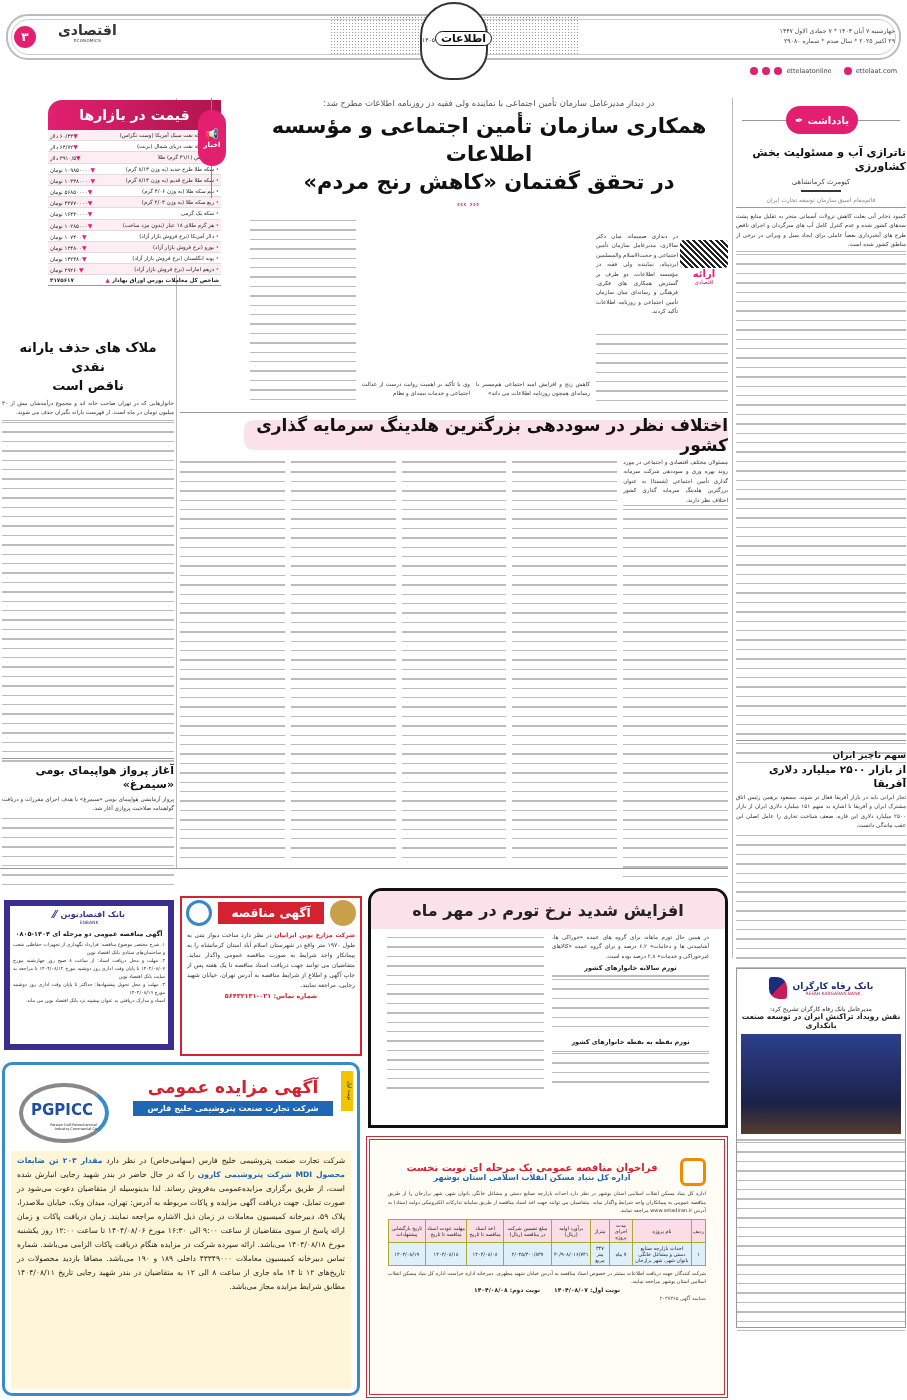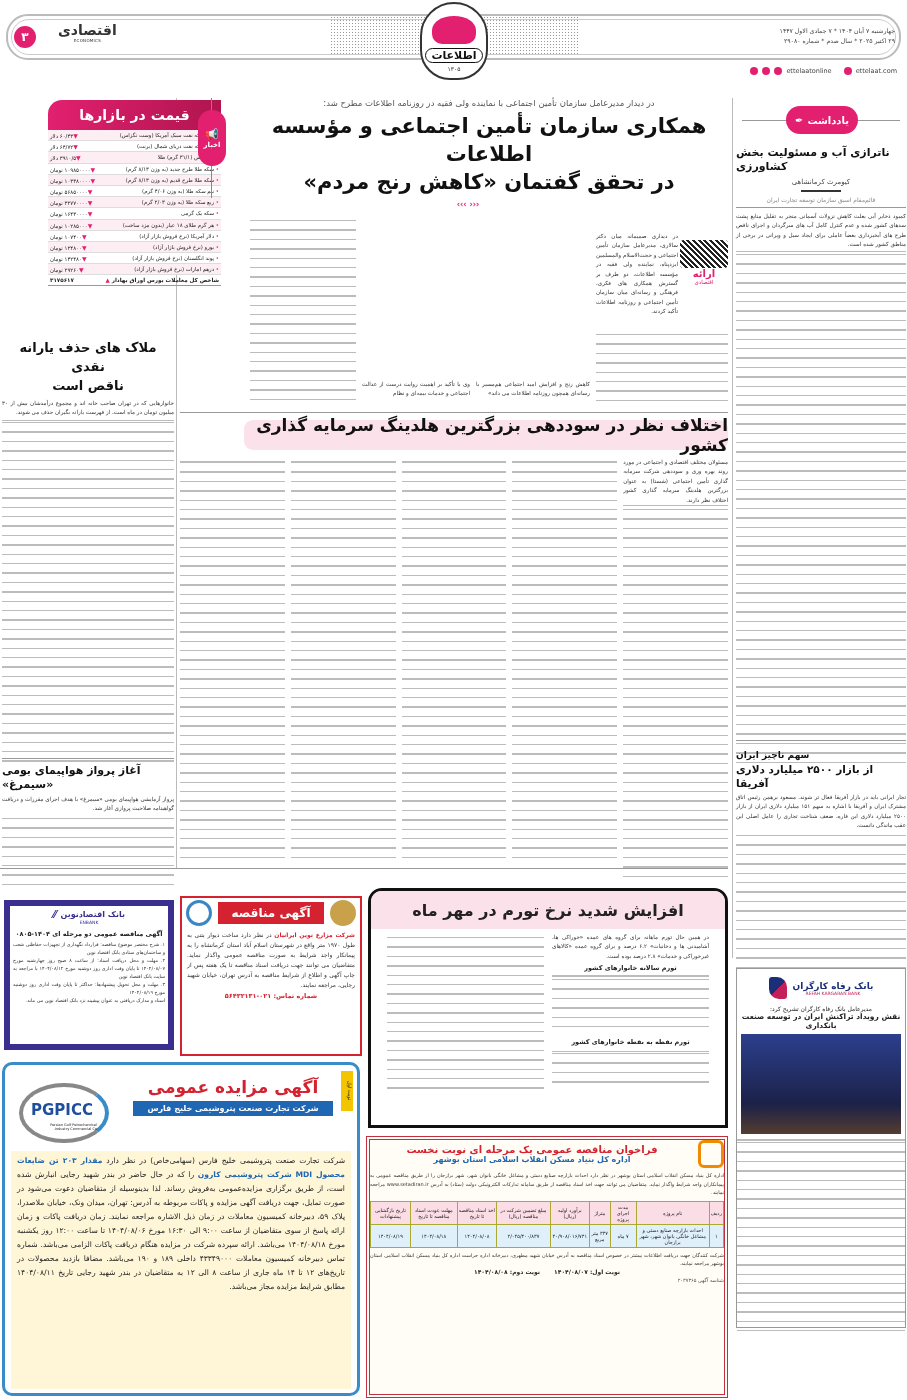--- a/index.html
+++ b/index.html
@@ -4,21 +4,21 @@
 <style>
   * { box-sizing: border-box; margin: 0; padding: 0; }
   html, body { width: 907px; height: 1400px; background: #fff; overflow: hidden; }
   body { font-family: "DejaVu Sans", sans-serif; color: #222; position: relative; direction: rtl; }
   .abs { position: absolute; }
   .small { font-size: 5.6px; line-height: 9.4px; color: #333; text-align: justify; }
   .mast { left: 0; top: 0; width: 907px; height: 90px; }
   .mast-band { position: absolute; left: 6px; right: 6px; top: 14px; height: 46px; border: 2px solid #bbb; border-radius: 22px; }
   .mast-band:after { content: ""; position: absolute; left: 3px; right: 3px; top: 3px; bottom: 3px; border: 1px solid #ccc; border-radius: 19px; }
   .mast-dots { position: absolute; left: 330px; width: 250px; top: 16px; height: 40px; background-image: radial-gradient(#999 0.7px, transparent 0.8px); background-size: 3px 3px; }
-  .logo { position: absolute; left: 420px; top: 2px; width: 68px; height: 78px; border-radius: 34px 34px 30px 30px; background: #fff; border: 2px solid #333; display: flex; flex-direction: column; align-items: center; justify-content: flex-end; padding-bottom: 6px; }
+  .logo { position: absolute; left: 420px; top: 2px; width: 68px; height: 78px; border-radius: 34px 34px 30px 30px; background: #fff; border: 2px solid #333; display: flex; flex-direction: row; align-items: center; justify-content: flex-end; padding-bottom: 6px; }
   .logo-wing { width: 44px; height: 28px; background: #e2206f; border-radius: 50% 50% 10px 10px; margin-bottom: 4px; }
   .logo-name { font-size: 11px; font-weight: bold; color: #111; border: 1.5px solid #111; border-radius: 8px; padding: 0 5px; background: #fff; }
   .logo-year { font-size: 6px; margin-top: 2px; }
   .page-num { position: absolute; left: 14px; top: 26px; width: 22px; height: 22px; border-radius: 50%; background: #e2206f; color: #fff; font-size: 12px; font-weight: bold; display: flex; align-items: center; justify-content: center; }
   .section { position: absolute; left: 58px; top: 22px; text-align: center; }
   .section .fa { font-size: 14px; font-weight: bold; color: #333; }
   .section .en { font-size: 4px; color: #333; letter-spacing: 0.3px; }
   .date { position: absolute; right: 12px; top: 26px; font-size: 6.2px; line-height: 10px; color: #444; text-align: right; }
   .social { position: absolute; right: 10px; top: 67px; display: flex; gap: 4px; align-items: center; font-size: 6.5px; color: #444; direction: ltr; }
   .dot { width: 8px; height: 8px; border-radius: 50%; background: #e2206f; display: inline-block; }
@@ -28,21 +28,21 @@
   .market { left: 0; top: 100px; width: 173px; margin-left: 48px; }
   .market-head { height: 30px; background: linear-gradient(90deg, #e2206f, #b0154f); border-top-left-radius: 14px; display: flex; align-items: center; justify-content: center; color: #fff; font-size: 14px; font-weight: bold; }
   .mrow { display: flex; justify-content: space-between; font-size: 5.4px; height: 11.2px; line-height: 11.2px; border-bottom: 1px solid #ddd; padding: 0 2px; background: #fdeef4; }
   .mrow:nth-child(even) { background: #fff; }
   .mrow .lbl:before { content: "• "; color: #e2206f; }
   .mrow .tri { color: #e2206f; font-size: 6px; margin-right: 2px; }
   .mrow .val { direction: rtl; color: #222; }
   .idx { display: flex; justify-content: space-between; font-size: 5.6px; font-weight: bold; padding: 2px; border-bottom: 1px solid #999; }
   .idx .up { color: #e2206f; }
   h2.t { font-size: 13px; font-weight: bold; text-align: center; color: #111; line-height: 19px; }
-  h3.t { font-size: 10px; font-weight: bold; text-align: left; color: #111; line-height: 14px; }
+  h3.t { font-size: 10px; font-weight: bold; text-align: right; color: #111; line-height: 14px; }
   .kicker { font-size: 8.5px; color: #555; text-align: center; }
   .big-title { font-size: 21px; font-weight: bold; text-align: center; line-height: 28px; color: #111; }
   .badge-ill { position: absolute; border-radius: 20px; background: #e2206f; color: #fff; display: flex; align-items: center; justify-content: center; font-weight: bold; }
   .pink-bar { background: #fbe1ea; }
   .ad-box { position: absolute; border: 1px solid #999; }
   .red-head { background: #d42230; color: #fff; font-weight: bold; text-align: center; }
   table.tt { border-collapse: collapse; width: 100%; font-size: 5px; text-align: center; }
   table.tt td, table.tt th { border: 1px solid #aa3; padding: 2px 1px; }
   table.tt th { background: #fbdde6; font-weight: normal; }
   table.tt td { background: #dff0fa; }
@@ -295,21 +295,21 @@
   </div>
   <div style="position:absolute; left:6px; right:6px; top:86px; bottom:4px; background:#fff6d8; padding:3px 6px; font-size:7.6px; line-height:14px; text-align:justify; color:#222;">
     <span>شرکت تجارت صنعت پتروشیمی خلیج فارس (سهامی‌خاص) در نظر دارد</span>
     <span style="color:#1f66b3; font-weight:bold;">مقدار ۲۰۳ تن ضایعات محصول MDI شرکت پتروشیمی کارون</span>
     <span>را که در حال حاضر در بندر شهید رجایی انبارش شده است، از طریق برگزاری مزایده‌عمومی به‌فروش رساند. لذا بدینوسیله از متقاضیان دعوت می‌شود در صورت تمایل، جهت دریافت آگهی مزایده و پاکات مربوطه به آدرس: تهران، میدان ونک، خیابان ملاصدرا، پلاک ۵۹، دبیرخانه کمیسیون معاملات در زمان ذیل الاشاره مراجعه نمایند. زمان دریافت پاکات و زمان ارائه پاسخ از سوی متقاضیان از ساعت ۹:۰۰ الی ۱۶:۳۰ مورخ ۱۴۰۴/۰۸/۰۶ تا ساعت ۱۲:۰۰ روز یکشنبه مورخ ۱۴۰۴/۰۸/۱۸ می‌باشد. ارائه سپرده شرکت در مزایده هنگام دریافت پاکات الزامی می‌باشد.</span>
     <span>شماره تماس دبیرخانه کمیسیون معاملات ۴۳۳۴۹۰۰۰ داخلی ۱۸۹ و ۱۹۰ می‌باشد.</span>
     <span>مضافا بازدید محصولات در تاریخ‌های ۱۲ تا ۱۴ ماه جاری از ساعت ۸ الی ۱۲ به متقاضیان در بندر شهید رجایی تاریخ ۱۴۰۴/۰۸/۱۱ مطابق شرایط مزایده مجاز می‌باشد.</span>
   </div>
 </div>
 
-<div class="abs" style="left:366px; top:1136px; width:362px; height:262px; border:4px double #c23040; background:#fffdf6; padding:0;">
+<div class="abs" style="left:366px; top:1136px; width:362px; height:262px; border:4px double #c23040; background:#fffdf6; padding:18px;">
   <div style="display:flex; align-items:center; gap:4px;">
     <div style="width:26px; height:28px; border-radius:6px; border:3px solid #f08a00;"></div>
     <div style="flex:1; text-align:center;">
       <div style="font-size:10px; font-weight:bold; color:#d42230;">فراخوان مناقصه عمومی یک مرحله ای نوبت نخست</div>
       <div style="font-size:8px; font-weight:bold; color:#1f66b3;">اداره کل بنیاد مسکن انقلاب اسلامی استان بوشهر</div>
     </div>
   </div>
   <p class="small" style="font-size:5px; line-height:8.5px; margin-top:3px;">اداره کل بنیاد مسکن انقلاب اسلامی استان بوشهر در نظر دارد احداث بازارچه صنایع دستی و مشاغل خانگی بانوان شهر، شهر برازجان را از طریق مناقصه عمومی به پیمانکاران واجد شرایط واگذار نماید. متقاضیان می توانند جهت اخذ اسناد مناقصه از طریق سامانه تدارکات الکترونیکی دولت (ستاد) به آدرس www.setadiran.ir مراجعه نمایند.</p>
   <table class="tt" style="margin-top:4px;">
     <thead>

